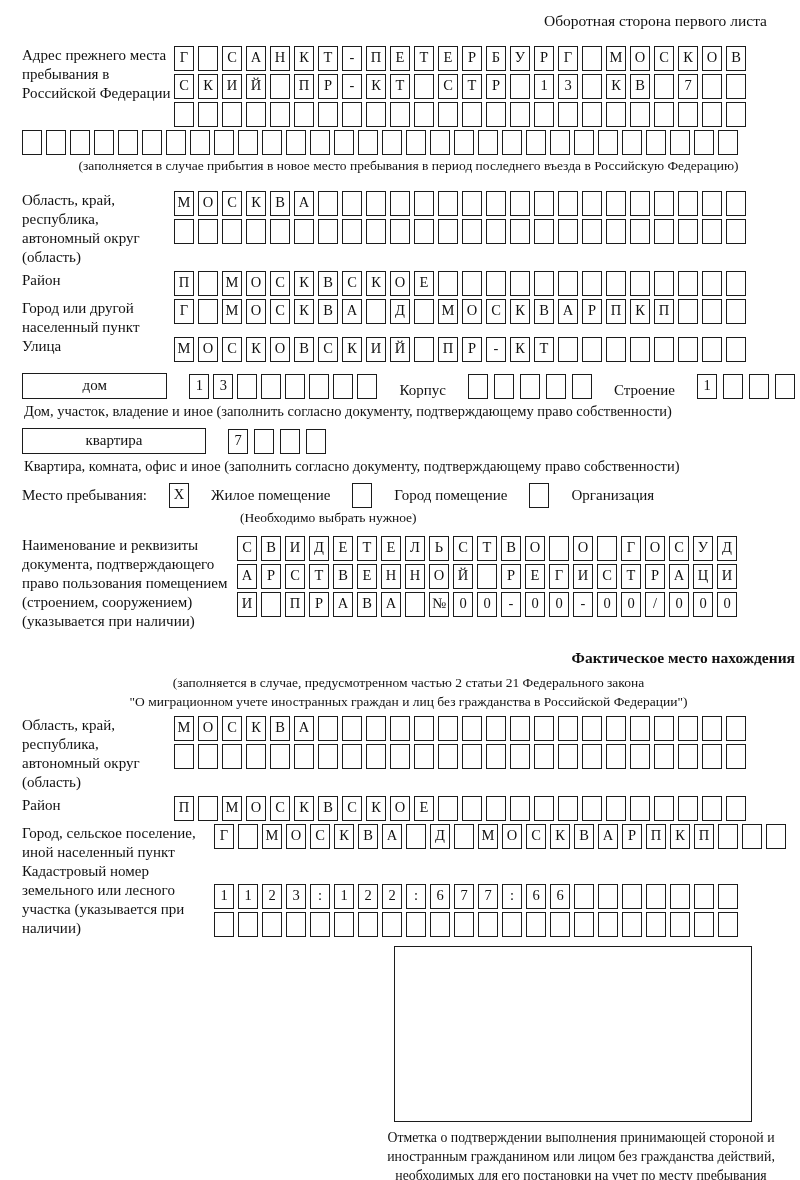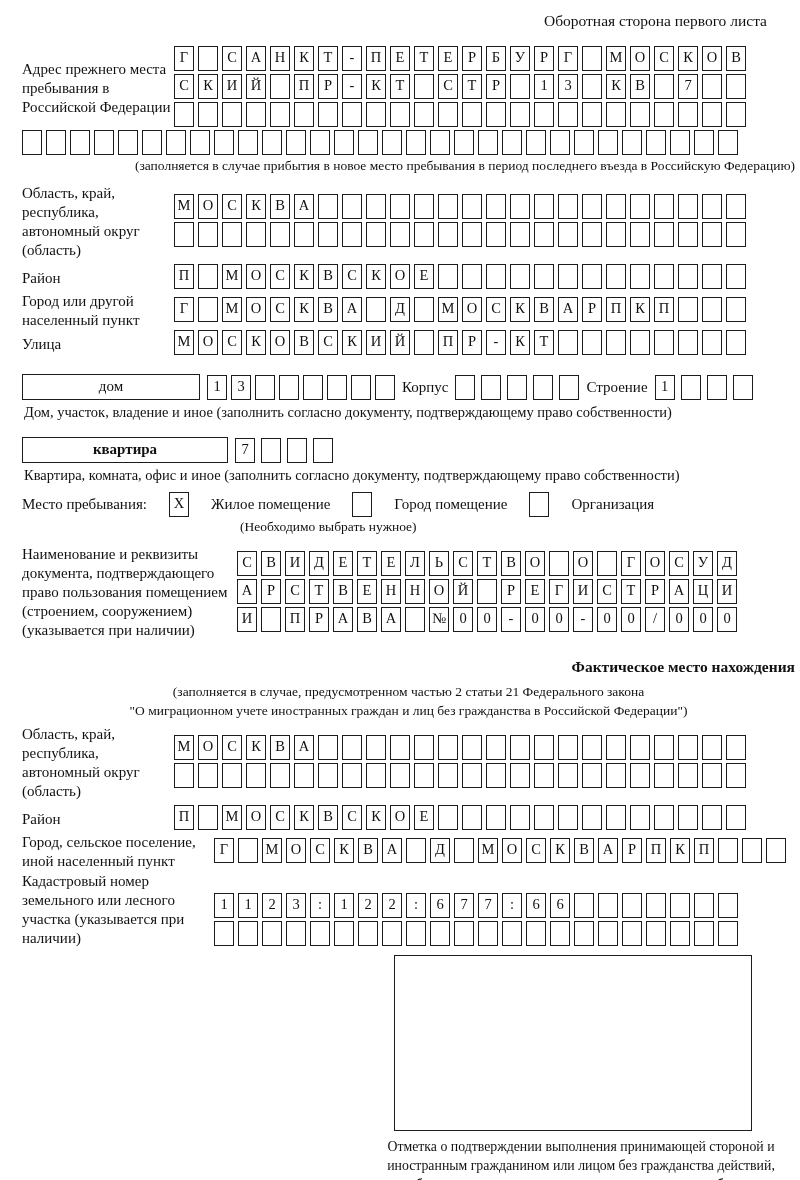--- a/index.html
+++ b/index.html
@@ -2,40 +2,40 @@
 <html><head>
 <meta charset="utf-8">
 <style>
   html,body{margin:0;padding:0;background:#fff;}
   body{width:800px;height:1180px;overflow:hidden;color:#111;
        font-family:"Liberation Serif","DejaVu Serif",serif;}
   .page{box-sizing:border-box;width:800px;height:1180px;padding:12px 5px 0 22px;}
 
   .hdr{ text-align:right; font-size:15.5px; padding-right:28px; margin-bottom:16px;}
 
-  .frow{display:flex; align-items:center;}
+  .frow{display:flex; align-items:flex-start;}
   .lbl{font-size:15px; line-height:19px; flex:0 0 auto;}
   .w152{width:152px;}
   .w192{width:192px;}
   .w215{width:215px;}
 
   .cellrow{display:flex; gap:4px; margin-bottom:3px;}
   .cell{box-sizing:border-box; flex:0 0 auto; width:20px; height:25px;
         border:1.6px solid #1c1c1c; font-size:14.5px; line-height:21px; text-align:center;}
 
-  .caption{font-size:13.5px; text-align:right; margin:2px 0 10px 0;}
+  .caption{font-size:13.5px; text-align:center; margin:2px 0 17px 0;}
   .caption-left{font-size:14.5px; margin:1px 0 8px 2px;}
   .sect-title{font-weight:bold; font-size:15.5px; text-align:center; margin:8px 0 10px 0;}
 
-  .house-row{display:flex; align-items:center; gap:7px; margin:16px 0 4px 0;}
+  .house-row{display:flex; align-items:flex-end; gap:22px; margin:8px 0 4px 0;}
   .house-row .cellrow{margin-bottom:0;}
   .wide-box{box-sizing:border-box; border:1.6px solid #1c1c1c; height:26px;
             font-size:15px; line-height:23px; text-align:center;}
   .dom-box{width:178px;}
-  .kv-box{width:206px;font-weight:bold;}
+  .kv-box{width:184px;}
   .inline-lbl{font-size:15px;}
   .gap6{gap:6px;}
 
   .stay-row{display:flex; align-items:center; gap:22px; margin:8px 0 2px 0; font-size:15px;}
   .stay-row .cellrow{margin-bottom:0;}
   .stay-note{font-size:13.5px; margin:0 0 10px 218px;}
 
   .actual-title{font-weight:bold; font-size:15.5px; text-align:right; margin:14px 0 8px 0;}
   .actual-cap{font-size:13.5px; text-align:center; margin:0 0 3px 0;}
 

